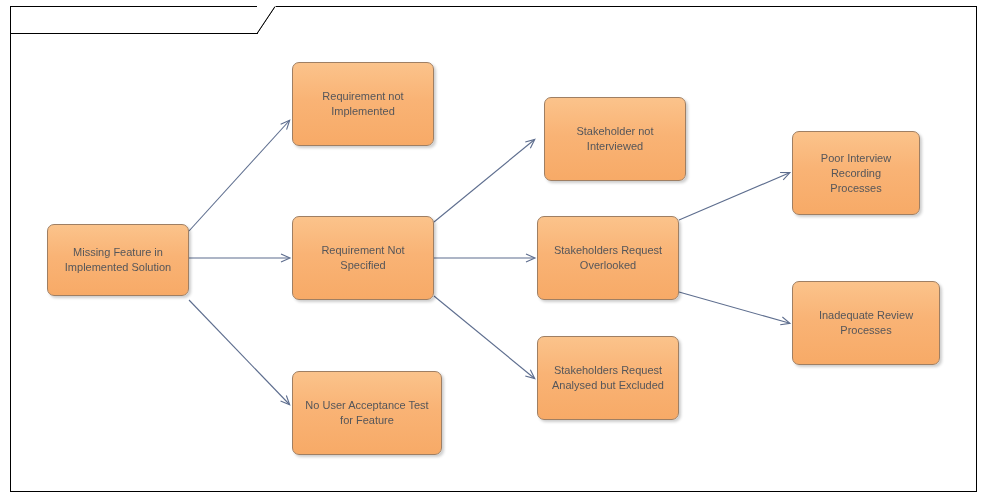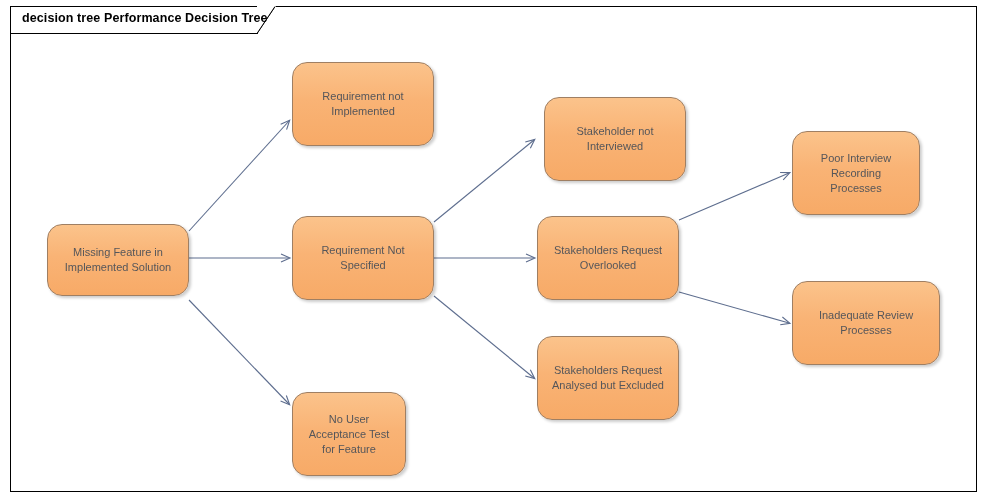--- a/index.html
+++ b/index.html
@@ -78,21 +78,21 @@
     width: 987px;
     height: 502px;
     pointer-events: none;
   }
 
   
   .node {
     position: absolute;
     box-sizing: border-box;
     border: 1px solid #9f7f63;
-    border-radius: 15px;
+    border-radius: 7px;
     background: linear-gradient(to bottom, #fbc38b 0%, #f9b375 45%, #f7aa67 100%);
     box-shadow: 2px 2px 3px rgba(0,0,0,0.20);
     display: flex;
     align-items: center;
     justify-content: center;
     text-align: center;
   }
   .node .node-label {
     font-size: 11px;
     line-height: 15px;
@@ -137,21 +137,21 @@
 Implemented Solution</span>
 </div>
 <div class="node" style="left: 292px; top: 62px; width: 142px; height: 84px;">
   <span class="node-label">Requirement not
 Implemented</span>
 </div>
 <div class="node" style="left: 292px; top: 216px; width: 142px; height: 84px;">
   <span class="node-label">Requirement Not
 Specified</span>
 </div>
-<div class="node" style="left: 292px; top: 392px; width: 114px; height: 84px;">
+<div class="node" style="left: 292px; top: 371px; width: 150px; height: 84px;">
   <span class="node-label">No User Acceptance Test
 for Feature</span>
 </div>
 <div class="node" style="left: 537px; top: 97px; width: 142px; height: 84px; margin-left: 7px;">
   <span class="node-label">Stakeholder not
 Interviewed</span>
 </div>
 <div class="node" style="left: 537px; top: 216px; width: 142px; height: 84px;">
   <span class="node-label">Stakeholders Request
 Overlooked</span>
@@ -171,14 +171,13 @@
 
 <div id="frame-tab">
   <div class="tab-body"></div>
   <div class="tab-slant">
     <svg width="19" height="28" viewBox="0 0 19 28">
       <path d="M0,27.5 L18,0.5" stroke="#000000" stroke-width="1" fill="none"></path>
       <path d="M0,27.5 L18,0.5 L18,-1 L0,-1 Z" fill="#ffffff" stroke="none"></path>
       <path d="M0,27.5 L18,0.5" stroke="#000000" stroke-width="1" fill="none"></path>
     </svg>
   </div>
-  <div id="tab-label">decision tree Performance Decision Tree</div>
 </div>
 
 </body></html>

